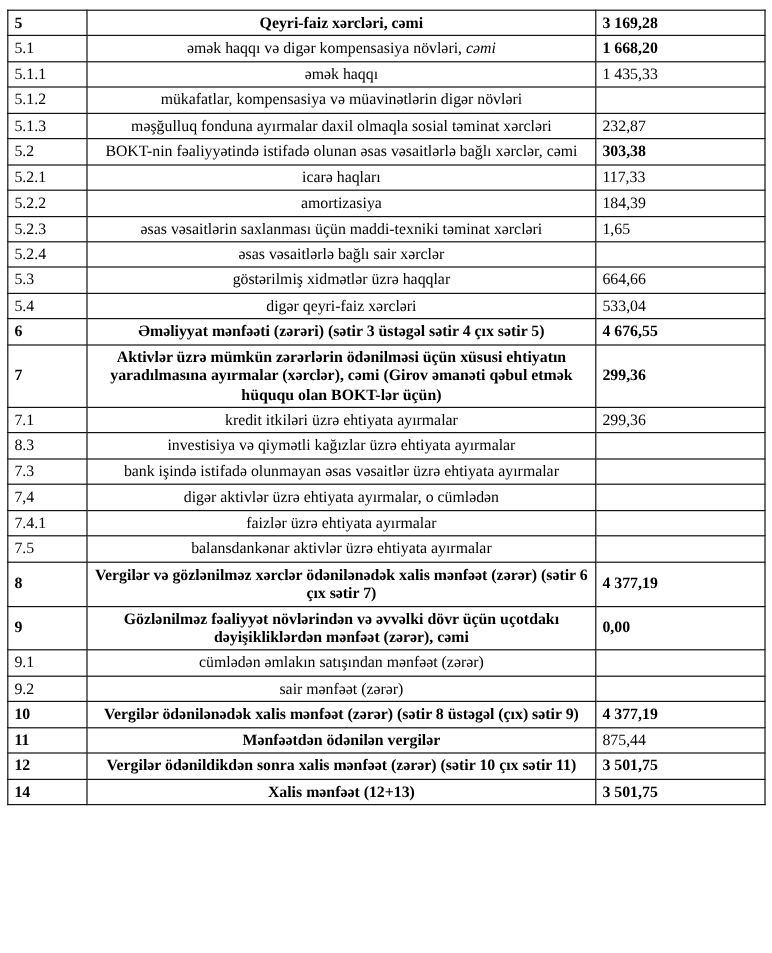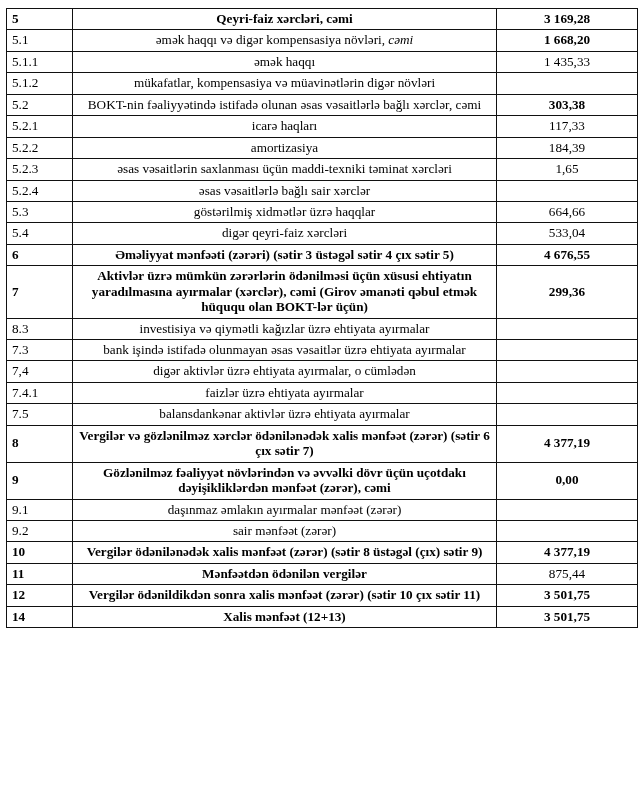--- a/index.html
+++ b/index.html
@@ -40,21 +40,21 @@
   }
   td.num {
     text-align: left;
     padding-left: 7px;
     white-space: nowrap;
   }
   td.desc {
     text-align: center;
   }
   td.val {
-    text-align: center;
+    text-align: left;
     white-space: nowrap;
   }
   .b { font-weight: bold; }
   .it { font-style: italic; margin-top: 16px; }
 </style>
 </head>
 <body>
 
 <div class="page">
   <table class="fin">
@@ -78,20 +78,25 @@
           <td class="num">5.1.1</td>
           <td class="desc">əmək haqqı</td>
           <td class="val">1 435,33</td>
         </tr>
         <tr>
           <td class="num">5.1.2</td>
           <td class="desc">mükafatlar, kompensasiya və müavinətlərin digər növləri</td>
           <td class="val"></td>
         </tr>
         <tr>
+          <td class="num">5.1.3</td>
+          <td class="desc">məşğulluq fonduna ayırmalar daxil olmaqla sosial təminat xərcləri</td>
+          <td class="val">232,87</td>
+        </tr>
+        <tr>
           <td class="num">5.2</td>
           <td class="desc">BOKT-nin fəaliyyətində istifadə olunan əsas vəsaitlərlə bağlı xərclər, cəmi</td>
           <td class="val b">303,38</td>
         </tr>
         <tr>
           <td class="num">5.2.1</td>
           <td class="desc">icarə haqları</td>
           <td class="val">117,33</td>
         </tr>
         <tr>
@@ -123,20 +128,25 @@
           <td class="num b">6</td>
           <td class="desc b">Əməliyyat mənfəəti (zərəri) (sətir 3 üstəgəl sətir 4 çıx sətir 5)</td>
           <td class="val b">4 676,55</td>
         </tr>
         <tr>
           <td class="num b">7</td>
           <td class="desc b">Aktivlər üzrə mümkün zərərlərin ödənilməsi üçün xüsusi ehtiyatın yaradılmasına ayırmalar (xərclər), cəmi (Girov əmanəti qəbul etmək hüququ olan BOKT-lər üçün)</td>
           <td class="val b">299,36</td>
         </tr>
         <tr>
+          <td class="num">7.1</td>
+          <td class="desc">kredit itkiləri üzrə ehtiyata ayırmalar</td>
+          <td class="val">299,36</td>
+        </tr>
+        <tr>
           <td class="num">8.3</td>
           <td class="desc">investisiya və qiymətli kağızlar üzrə ehtiyata ayırmalar</td>
           <td class="val"></td>
         </tr>
         <tr>
           <td class="num">7.3</td>
           <td class="desc">bank işində istifadə olunmayan əsas vəsaitlər üzrə ehtiyata ayırmalar</td>
           <td class="val"></td>
         </tr>
         <tr>
@@ -159,21 +169,21 @@
           <td class="desc b">Vergilər və gözlənilməz xərclər ödənilənədək xalis mənfəət (zərər) (sətir 6 çıx sətir 7)</td>
           <td class="val b">4 377,19</td>
         </tr>
         <tr>
           <td class="num b">9</td>
           <td class="desc b">Gözlənilməz fəaliyyət növlərindən və əvvəlki dövr üçün uçotdakı dəyişikliklərdən mənfəət (zərər), cəmi</td>
           <td class="val b">0,00</td>
         </tr>
         <tr>
           <td class="num">9.1</td>
-          <td class="desc">daşınmaz əmlakın ayırmalar mənfəət (zərər)</td>
+          <td class="desc">cümlədən əmlakın satışından mənfəət (zərər)</td>
           <td class="val"></td>
         </tr>
         <tr>
           <td class="num">9.2</td>
           <td class="desc">sair mənfəət (zərər)</td>
           <td class="val"></td>
         </tr>
         <tr>
           <td class="num b">10</td>
           <td class="desc b">Vergilər ödənilənədək xalis mənfəət (zərər) (sətir 8 üstəgəl (çıx) sətir 9)</td>

